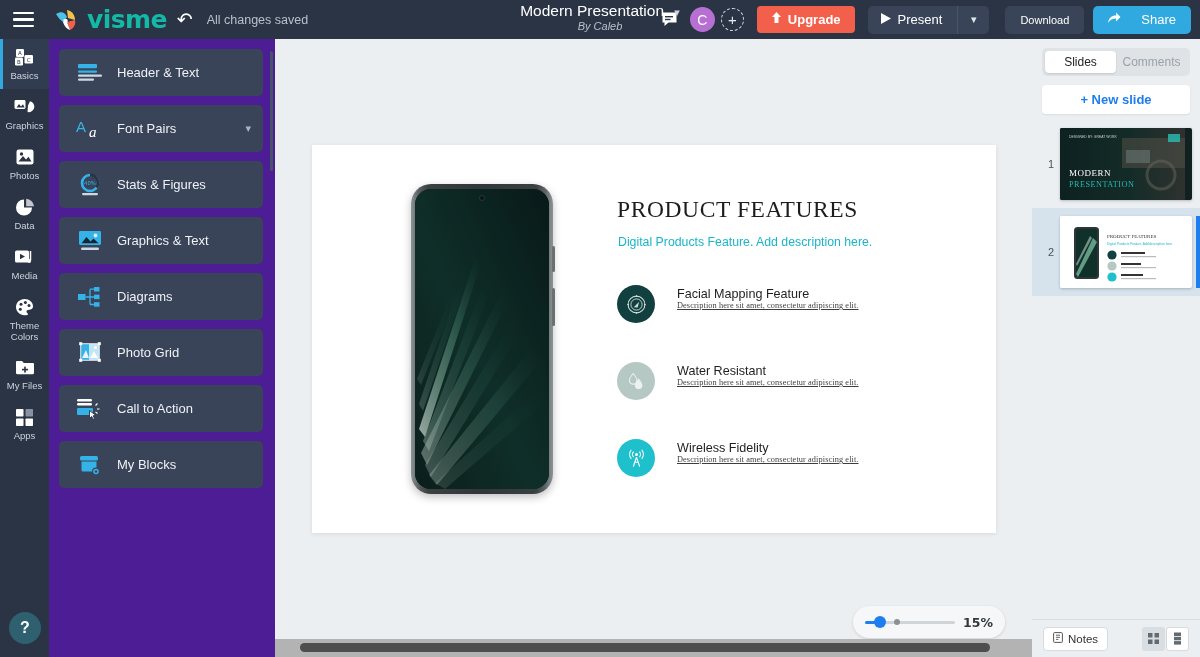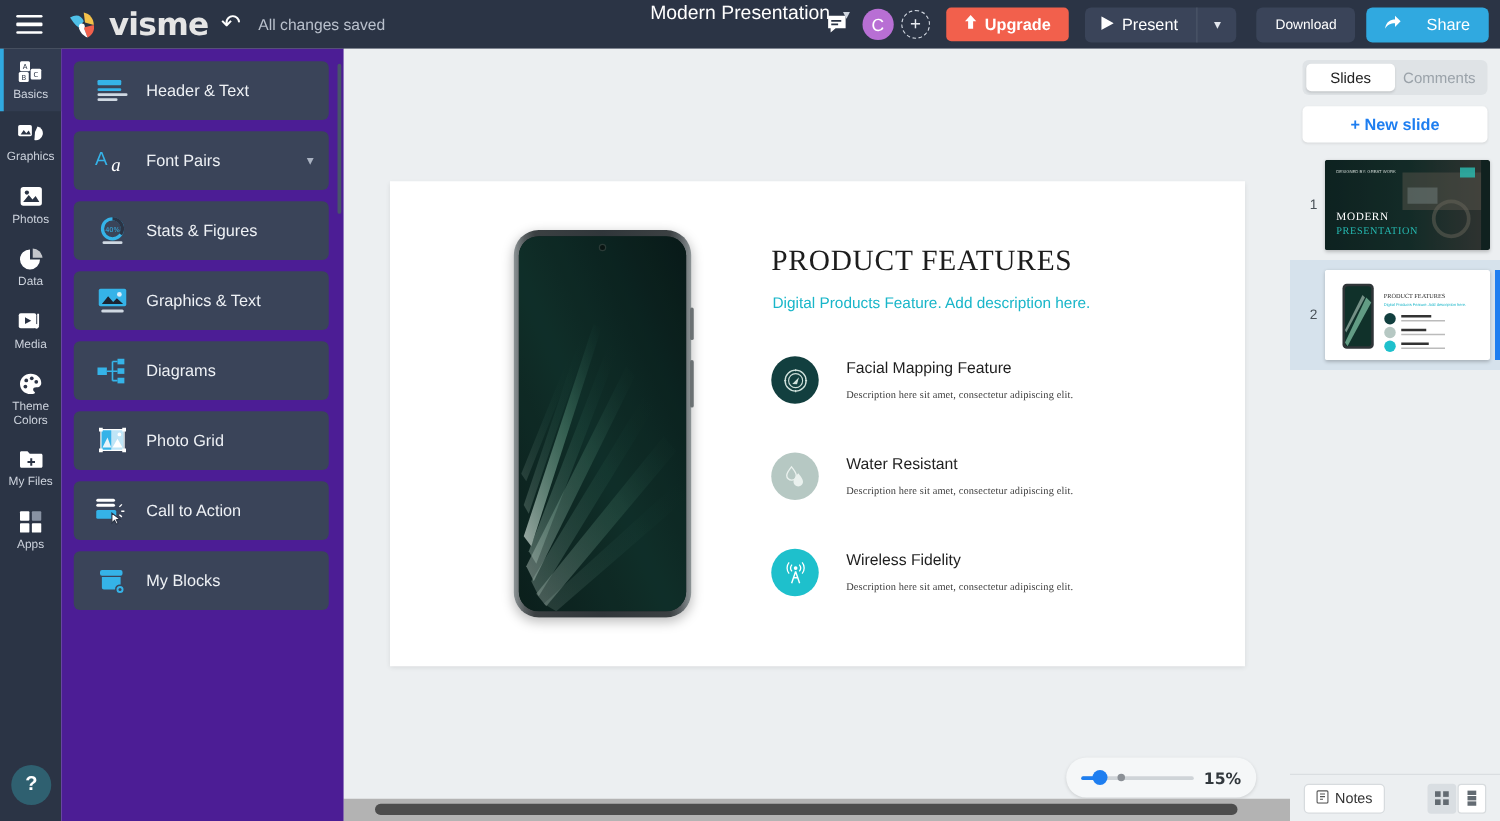--- a/index.html
+++ b/index.html
@@ -13,21 +13,21 @@
   
   .topbar {
     position: absolute; left: 0; top: 0; width: 1200px; height: 39px;
     background: #2b3445; display: flex; align-items: center;
   }
   .hamburger { width: 46px; height: 39px; display: flex; flex-direction: column;
     justify-content: center; align-items: center; gap: 4px; cursor: pointer; }
   .hamburger i { display: block; width: 21px; height: 2.5px; background: #fff; border-radius: 1px; }
   .logo-wrap { display: flex; align-items: center; gap: 7px; margin-left: 8px; }
   .logo-mark { width: 26px; height: 22px; position: relative; }
-  .logo-text { font-size: 25px; font-weight: bold; color: #e5e5e5; letter-spacing: -0.6px;
+  .logo-text { font-size: 25px; font-weight: bold; color: #14b8a6; letter-spacing: -0.6px;
     font-family: "DejaVu Sans", sans-serif; }
   .undo-icon { margin-left: 10px; color: #fff; font-size: 19px; cursor: pointer; line-height: 1; }
   .saved-text { margin-left: 14px; font-size: 12.5px; color: #b9c0cc; }
 
   .title-block { position: absolute; left: 0; right: 0; top: 2px; text-align: center;
     pointer-events: none; }
   .doc-title { font-size: 15.5px; color: #fff; display: inline-block; pointer-events: auto; cursor: pointer; }
   .title-caret { display: inline-block; margin-left: 6px; color: #cfd5de; font-size: 11px; }
   .doc-author { font-size: 11px; color: #b9c0cc; font-style: italic; margin-top: 0px; }
 
@@ -98,22 +98,22 @@
 
   
   .sl-title { position: absolute; left: 305px; top: 51px; font-size: 23.5px; color: #1d1d1d;
     letter-spacing: 0.6px; font-family: "Liberation Serif", serif; }
   .sl-sub { position: absolute; left: 306px; top: 90px; font-size: 12.3px; color: #19b6c9; }
   .feat { position: absolute; left: 305px; display: flex; align-items: flex-start; }
   .feat-ico { width: 38px; height: 38px; border-radius: 50%; flex: none;
     display: flex; align-items: center; justify-content: center; }
   .feat-txt { margin-left: 22px; padding-top: 2px; }
   .feat-h { font-size: 12.6px; color: #1f1f1f; }
-  .feat-d { font-size: 8.3px; color: #3d3d3d; margin-top: 10px;
-    font-family: "Liberation Serif", serif; letter-spacing: .1px; }
+  .feat-d { font-size: 8.3px; color: #3d3d3d; 
+    font-family: "Liberation Serif", serif; letter-spacing: .1px; text-decoration: underline; }
 
   
   .zoombar { position: absolute; left: 578px; top: 567px; width: 152px; height: 32px;
     background: #f5f7f8; border-radius: 16px; display: flex; align-items: center;
     padding: 0 12px; box-shadow: 0 1px 3px rgba(0,0,0,.13); }
   .zoom-track { position: relative; flex: 1; height: 3px; background: #cfd4d8; border-radius: 2px;
     margin-right: 8px; cursor: pointer; }
   .zoom-fill { position: absolute; left: 0; top: 0; height: 3px; width: 14px; background: #1e7ef0;
     border-radius: 2px; }
   .zoom-knob { position: absolute; left: 9px; top: -4.5px; width: 12px; height: 12px;
@@ -185,20 +185,21 @@
       <span class="logo-text">visme</span>
     </div>
     <span class="undo-icon">↶</span>
     <span class="saved-text">All changes saved</span>
 
     <div class="title-block">
       <span class="doc-title">
         <span>Modern Presentation</span>
         <span class="title-caret">▾</span>
       </span>
+      <div class="doc-author">By Caleb</div>
     </div>
 
     <div class="top-right">
       <div class="icon-btn">
         <svg width="17" height="17" viewBox="0 0 17 17">
           <path d="M1.5 1.5h14v10h-8l-4 3.5v-3.5h-2z" fill="#fff"></path>
           <rect x="4" y="5" width="8" height="1.4" fill="#2b3445"></rect>
           <rect x="4" y="7.8" width="5.5" height="1.4" fill="#2b3445"></rect>
         </svg>
       </div>

